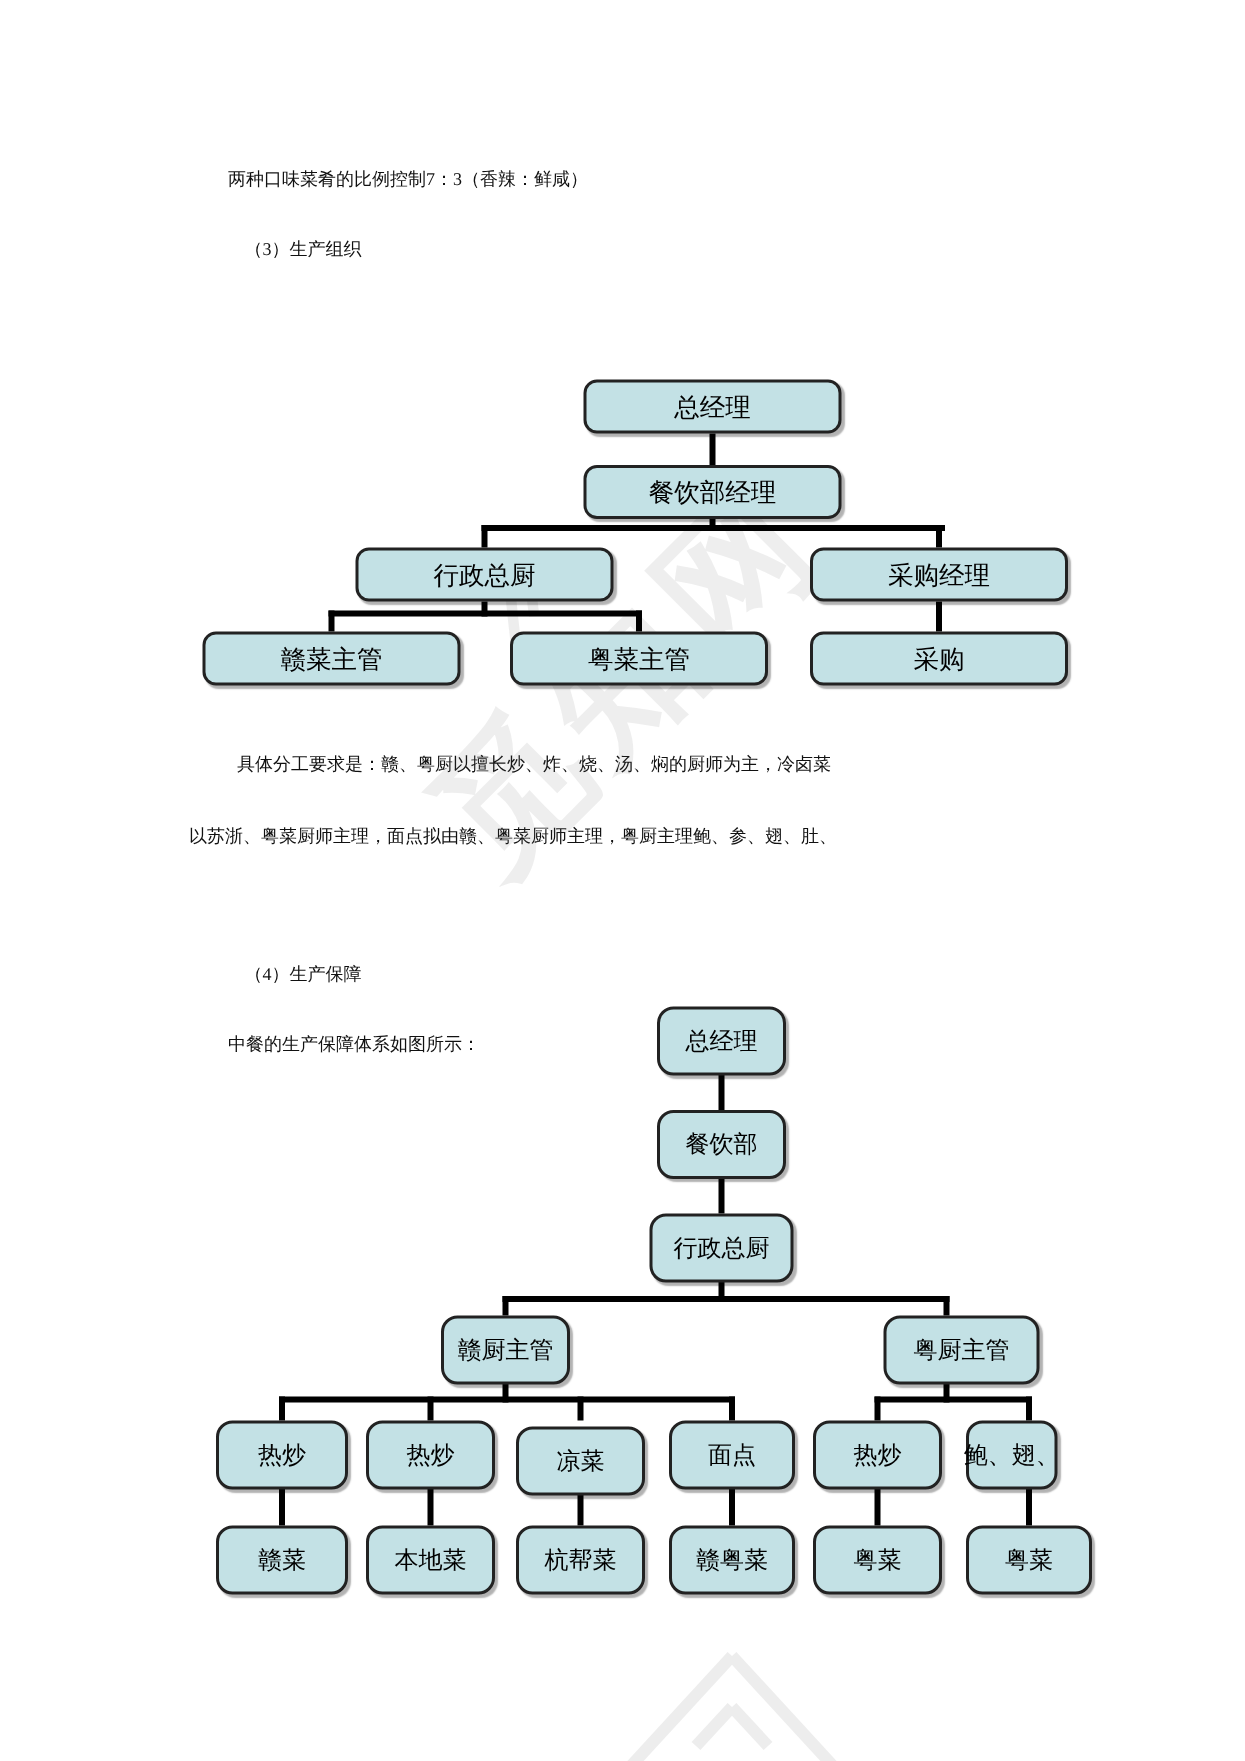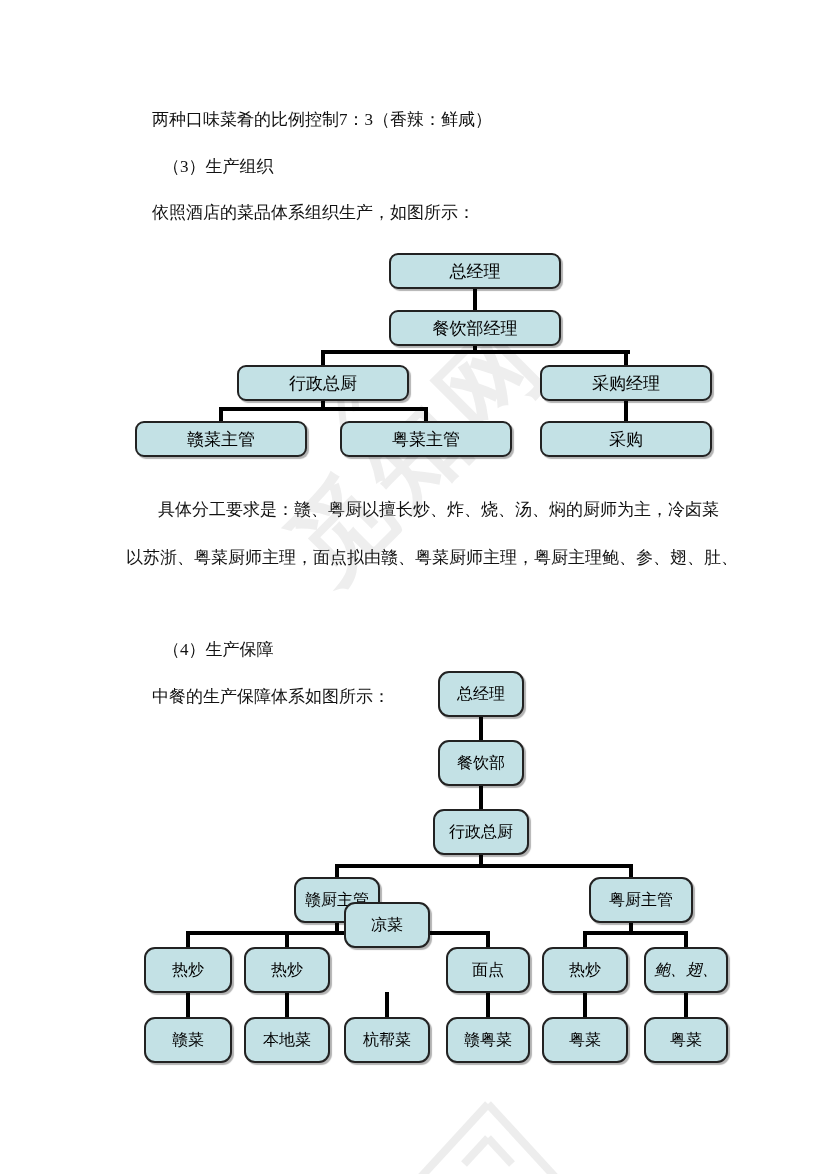--- a/index.html
+++ b/index.html
@@ -3,21 +3,21 @@
 <meta charset="utf-8">
 <style>
   * { margin:0; padding:0; box-sizing:border-box; }
   html,body { background:#888; }
   .page {
     position:relative; width:830px; height:1174px; margin:0 auto;
     background:#ffffff; overflow:hidden;
     font-family:"Liberation Serif","DejaVu Serif",serif;
     color:#111;
   }
-  .txt { position:absolute; font-size:17px; line-height:19px; white-space:nowrap; }
+  .txt { position:absolute; font-size:12px; line-height:19px; white-space:nowrap; }
   #t1 { left:152px; top:110px; }
   #t2 { left:163px; top:157px; }
   #t3 { left:152px; top:203px; }
   #p1 { left:158px; top:500px; }
   #p2 { left:126px; top:548px; }
   #p3 { left:126px; top:595px; }
   #t4 { left:163px; top:640px;text-align:right; }
   #t5 { left:152px; top:687px; }
 
   
@@ -40,24 +40,24 @@
   #n6 { left:540px; top:421px; }
 
   
   #m0  { left:438px; top:671px; }
   #m1  { left:438px; top:740px; }
   #m2  { left:433px; top:809px; width:96px; }
   #m3  { left:294px; top:877px; }
   #m4  { left:589px; top:877px; width:104px; }
   #m5  { left:144px; top:947px; width:88px; }
   #m6  { left:244px; top:947px; }
-  #m7  { left:344px; top:902px; }
+  #m7  { left:344px; top:951px; }
   #m8  { left:446px; top:947px; width:84px; }
   #m9  { left:542px; top:947px; }
-  #m10 { left:644px; top:947px; width:84px;font-style:italic; }
+  #m10 { left:644px; top:947px; width:61px; }
   #m11 { left:144px; top:1017px; width:88px;text-align:center; }
   #m12 { left:244px; top:1017px; }
   #m13 { left:344px; top:1017px; }
   #m14 { left:446px; top:1017px; width:84px; }
   #m15 { left:542px; top:1017px; }
   #m16 { left:644px; top:1017px; width:84px; }
 
   
   .vl { position:absolute; width:4px;  background:#000; }
   .hl { position:absolute; height:4px; background:#000; }
@@ -112,21 +112,20 @@
   .wm-tri-small { opacity:0.10; }
   .wm-bottom { position:absolute; left:408px; top:1098px; opacity:0.10; pointer-events:none; }
 </style>
 </head>
 <body>
 
 <div class="page">
 
   <div class="txt" id="t1">两种口味菜肴的比例控制7：3（香辣：鲜咸）</div>
   <div class="txt" id="t2">（3）生产组织</div>
-  <div class="txt" id="t3">依照酒店的菜品体系组织生产，如图所示：</div>
   <div class="txt" id="p1">具体分工要求是：赣、粤厨以擅长炒、炸、烧、汤、焖的厨师为主，冷卤菜</div>
   <div class="txt" id="p2">以苏浙、粤菜厨师主理，面点拟由赣、粤菜厨师主理，粤厨主理鲍、参、翅、肚、</div>
   <div class="txt" id="t4">（4）生产保障</div>
   <div class="txt" id="t5">中餐的生产保障体系如图所示：</div>
 
   <div class="wm-center">
     <div class="wm-rotor">
       <svg class="wm-tri-small" width="90" height="52" viewBox="0 0 90 52">
         <path d="M45 4 L8 50 M45 4 L82 50 M45 26 L31 44 M45 26 L59 44" fill="none" stroke="#555" stroke-width="7"></path>
       </svg>

